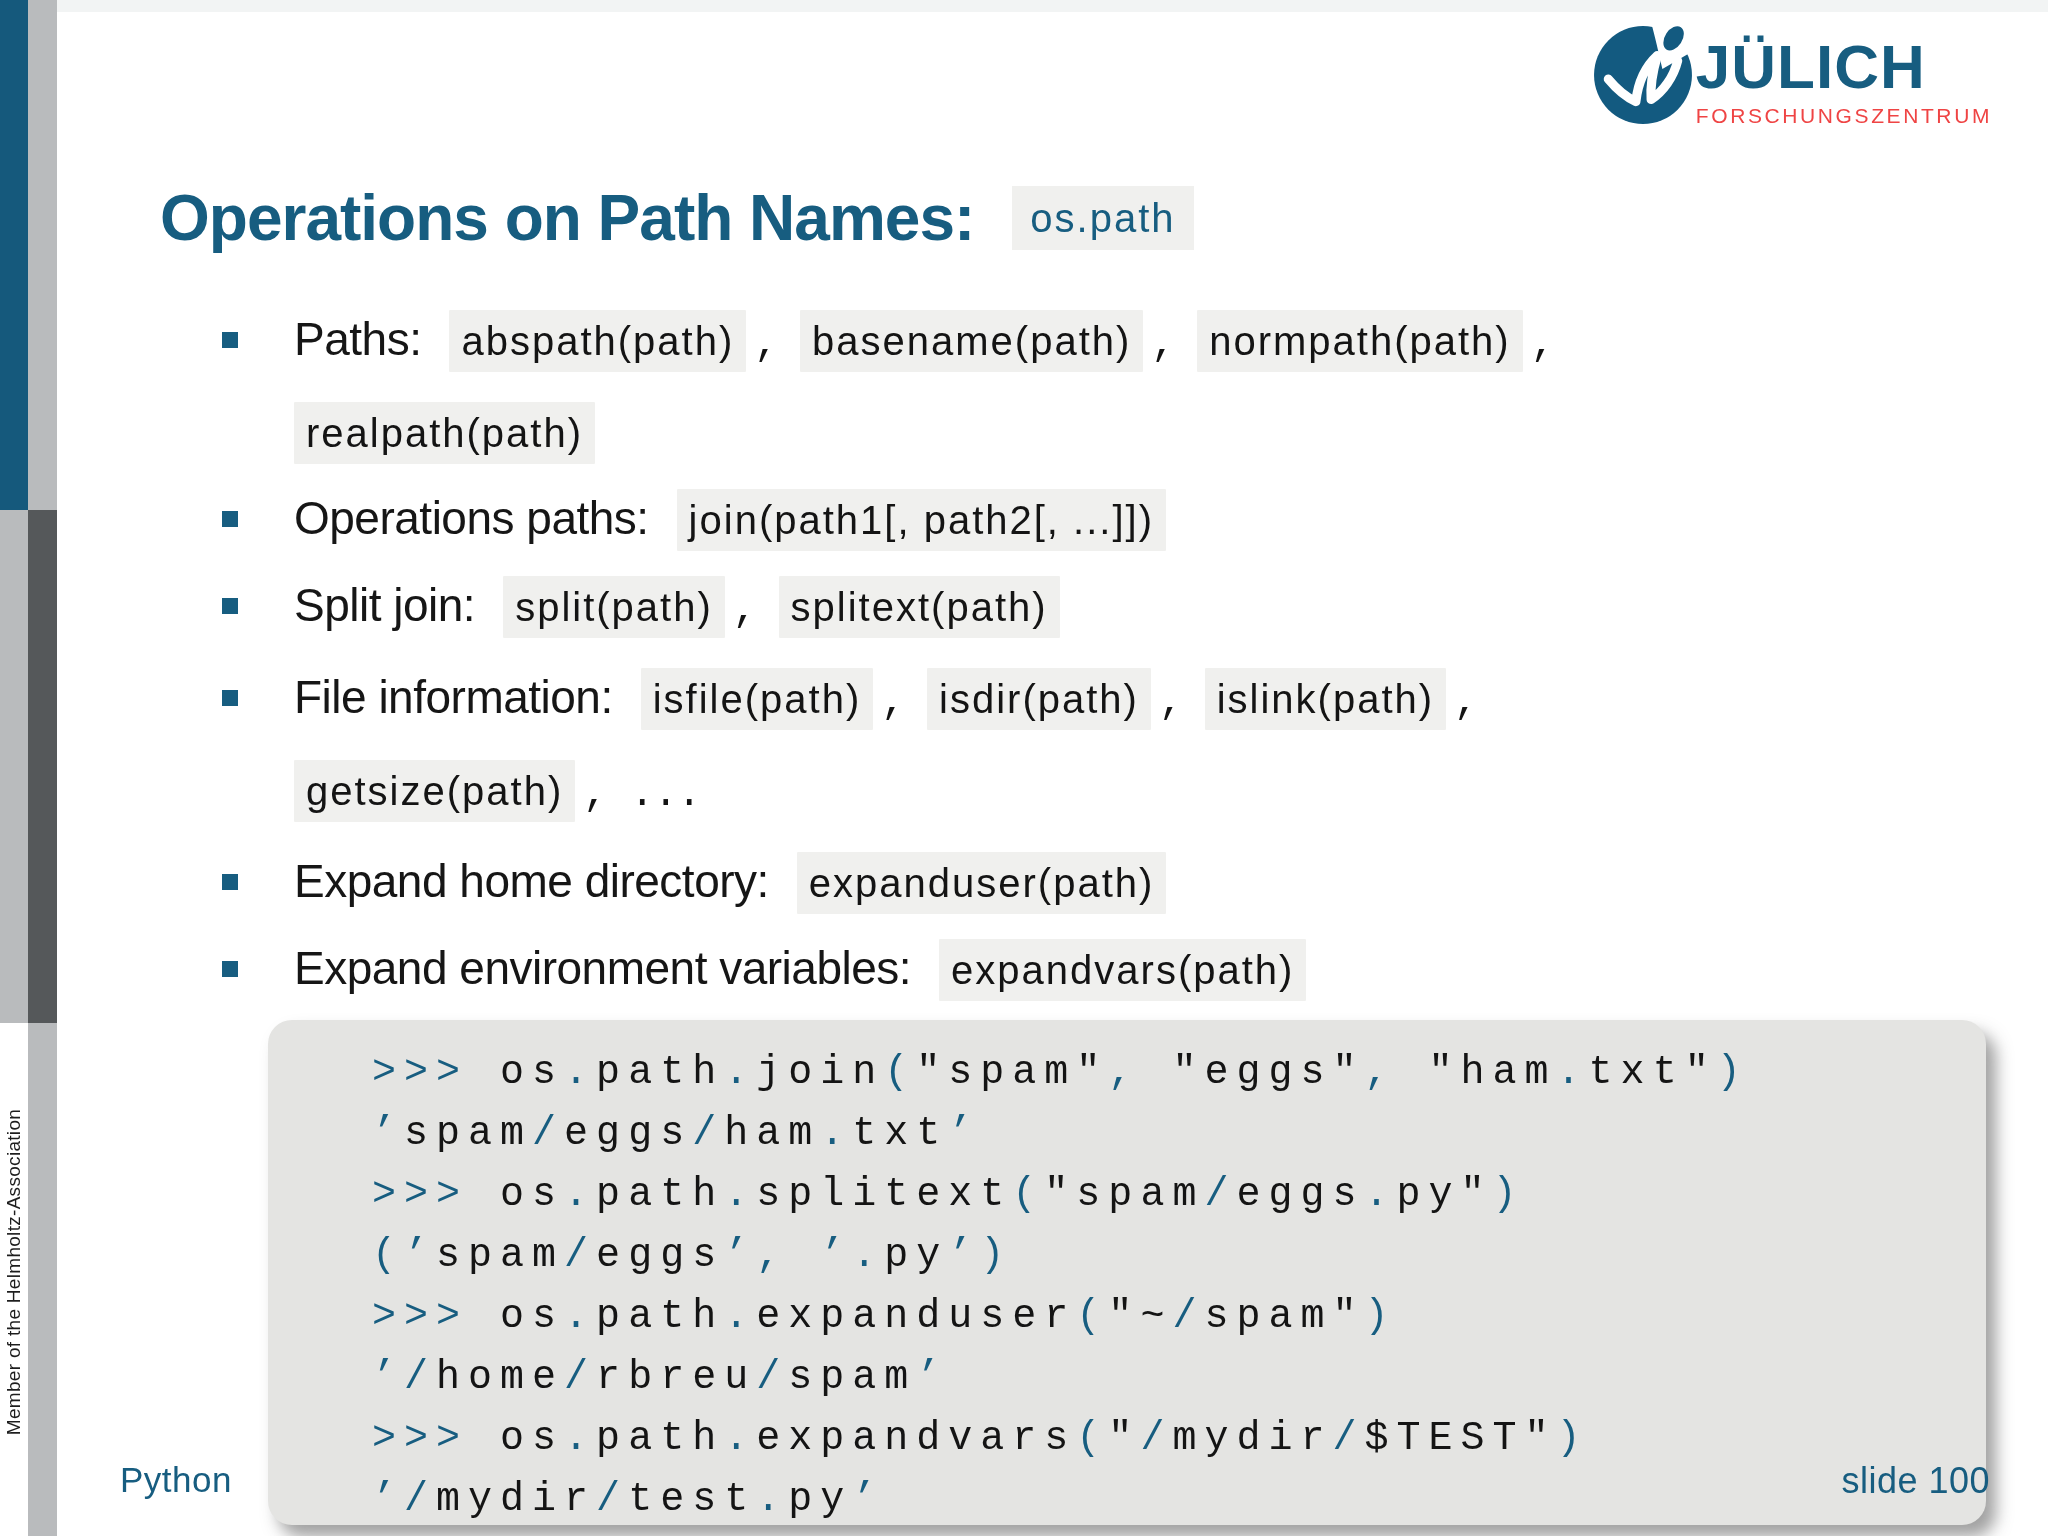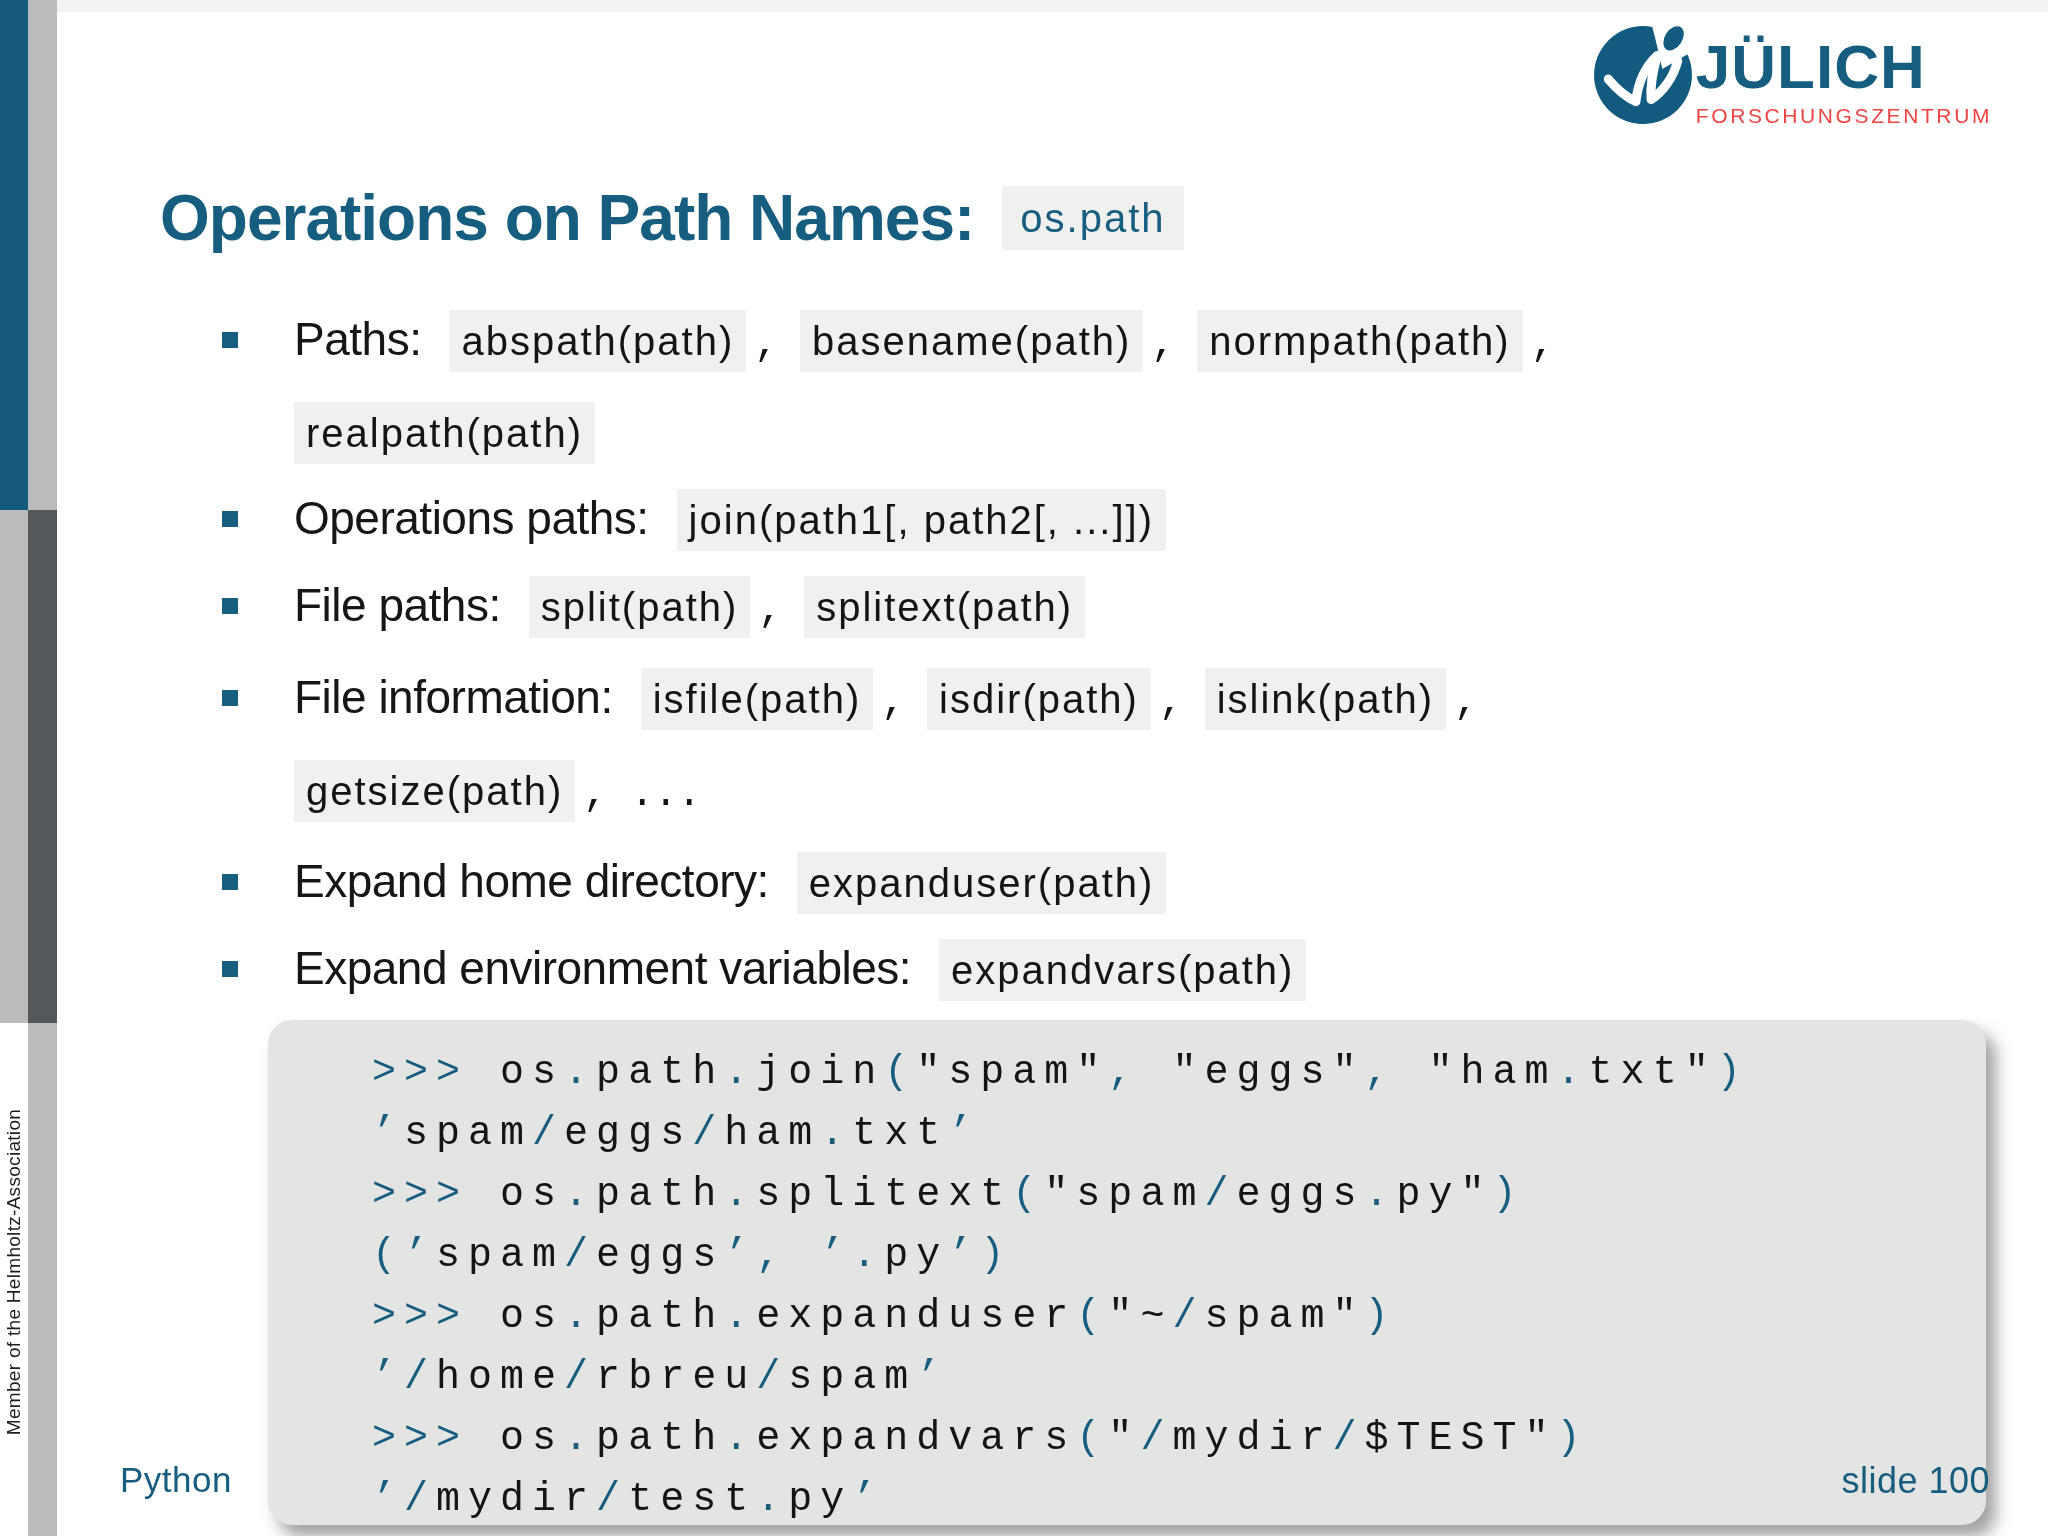--- a/index.html
+++ b/index.html
@@ -23,21 +23,21 @@
     color:#1d1d1d;line-height:28px;white-space:nowrap;}
 
   
   .logo{position:absolute;top:22px;right:56px;display:flex;align-items:flex-start;gap:2px;}
   .logo svg{width:102px;height:102px;display:block;}
   .logo-text{display:flex;flex-direction:column;align-items:flex-start;padding-top:14px;}
   .logo-title{font-size:62px;font-weight:700;color:var(--accent,#175d80);letter-spacing:1px;line-height:1;}
   .logo-subtitle{font-size:21px;color:#ef4444;letter-spacing:2.6px;margin-top:7px;line-height:1;}
 
   
-  .title-row{position:absolute;left:160px;top:186px;display:flex;align-items:center;gap:28px;}
+  .title-row{position:absolute;left:160px;top:186px;display:flex;align-items:center;gap:38px;}
   .page-title{font-size:64px;font-weight:600;letter-spacing:-1px;color:var(--accent,#175d80);line-height:1;}
   .title-chip{background:var(--chip-bg,#f0f0ee);color:var(--accent,#175d80);
     font-size:40px;letter-spacing:2px;padding:12px 18px;line-height:1;}
 
   
   .bullets{position:absolute;left:222px;top:296px;width:1582px;list-style:none;margin:0;padding:0;}
   .bullets li{position:relative;padding-left:72px;line-height:87px;font-size:46px;
     letter-spacing:-.5px;color:#161616;width:1510px;}
   .bullets li .marker{position:absolute;left:0;top:36px;width:16px;height:16px;
     background:var(--accent,#175d80);}
@@ -93,21 +93,21 @@
   </div>
 
   <div class="title-row">
     <h1 class="page-title" style="margin:0">Operations on Path Names:</h1>
     <span class="title-chip mono">os.path</span>
   </div>
 
   <ul class="bullets" id="bullets">
       <li><span class="marker"></span><span class="bullet-label">Paths:</span><span class="chip-unit"><span class="code-chip mono">abspath(path)</span><span class="chip-sep">,</span></span> <span class="chip-unit"><span class="code-chip mono">basename(path)</span><span class="chip-sep">,</span></span> <span class="chip-unit"><span class="code-chip mono">normpath(path)</span><span class="chip-sep">,</span></span> <span class="chip-unit"><span class="code-chip mono">realpath(path)</span></span> </li>
       <li><span class="marker"></span><span class="bullet-label">Operations paths:</span><span class="chip-unit"><span class="code-chip mono">join(path1[, path2[, ...]])</span></span> </li>
-      <li><span class="marker"></span><span class="bullet-label">File paths:</span><span class="chip-unit"><span class="code-chip mono">split(path)</span><span class="chip-sep">,</span></span> <span class="chip-unit"><span class="code-chip mono">splitext(path)</span></span> </li>
+      <li><span class="marker"></span><span class="bullet-label">Split join:</span><span class="chip-unit"><span class="code-chip mono">split(path)</span><span class="chip-sep">,</span></span> <span class="chip-unit"><span class="code-chip mono">splitext(path)</span></span> </li>
       <li><span class="marker"></span><span class="bullet-label">File information:</span><span class="chip-unit"><span class="code-chip mono">isfile(path)</span><span class="chip-sep">,</span></span> <span class="chip-unit"><span class="code-chip mono">isdir(path)</span><span class="chip-sep">,</span></span> <span class="chip-unit"><span class="code-chip mono">islink(path)</span><span class="chip-sep">,</span></span> <span class="chip-unit"><span class="code-chip mono">getsize(path)</span><span class="chip-sep">, ...</span></span> </li>
       <li><span class="marker"></span><span class="bullet-label">Expand home directory:</span><span class="chip-unit"><span class="code-chip mono">expanduser(path)</span></span> </li>
       <li><span class="marker"></span><span class="bullet-label">Expand environment variables:</span><span class="chip-unit"><span class="code-chip mono">expandvars(path)</span></span> </li>
     </ul>
 
   <div class="code-block" id="code-block">
       <div class="code-line"><span class="t">&gt;</span><span class="t">&gt;</span><span class="t">&gt;</span><span> </span><span>o</span><span>s</span><span class="t">.</span><span>p</span><span>a</span><span>t</span><span>h</span><span class="t">.</span><span>j</span><span>o</span><span>i</span><span>n</span><span class="t">(</span><span>"</span><span>s</span><span>p</span><span>a</span><span>m</span><span>"</span><span class="t">,</span><span> </span><span>"</span><span>e</span><span>g</span><span>g</span><span>s</span><span>"</span><span class="t">,</span><span> </span><span>"</span><span>h</span><span>a</span><span>m</span><span class="t">.</span><span>t</span><span>x</span><span>t</span><span>"</span><span class="t">)</span></div>
       <div class="code-line"><span class="t">’</span><span>s</span><span>p</span><span>a</span><span>m</span><span class="t">/</span><span>e</span><span>g</span><span>g</span><span>s</span><span class="t">/</span><span>h</span><span>a</span><span>m</span><span class="t">.</span><span>t</span><span>x</span><span>t</span><span class="t">’</span></div>
       <div class="code-line"><span class="t">&gt;</span><span class="t">&gt;</span><span class="t">&gt;</span><span> </span><span>o</span><span>s</span><span class="t">.</span><span>p</span><span>a</span><span>t</span><span>h</span><span class="t">.</span><span>s</span><span>p</span><span>l</span><span>i</span><span>t</span><span>e</span><span>x</span><span>t</span><span class="t">(</span><span>"</span><span>s</span><span>p</span><span>a</span><span>m</span><span class="t">/</span><span>e</span><span>g</span><span>g</span><span>s</span><span class="t">.</span><span>p</span><span>y</span><span>"</span><span class="t">)</span></div>
       <div class="code-line"><span class="t">(</span><span class="t">’</span><span>s</span><span>p</span><span>a</span><span>m</span><span class="t">/</span><span>e</span><span>g</span><span>g</span><span>s</span><span class="t">’</span><span class="t">,</span><span> </span><span class="t">’</span><span class="t">.</span><span>p</span><span>y</span><span class="t">’</span><span class="t">)</span></div>

